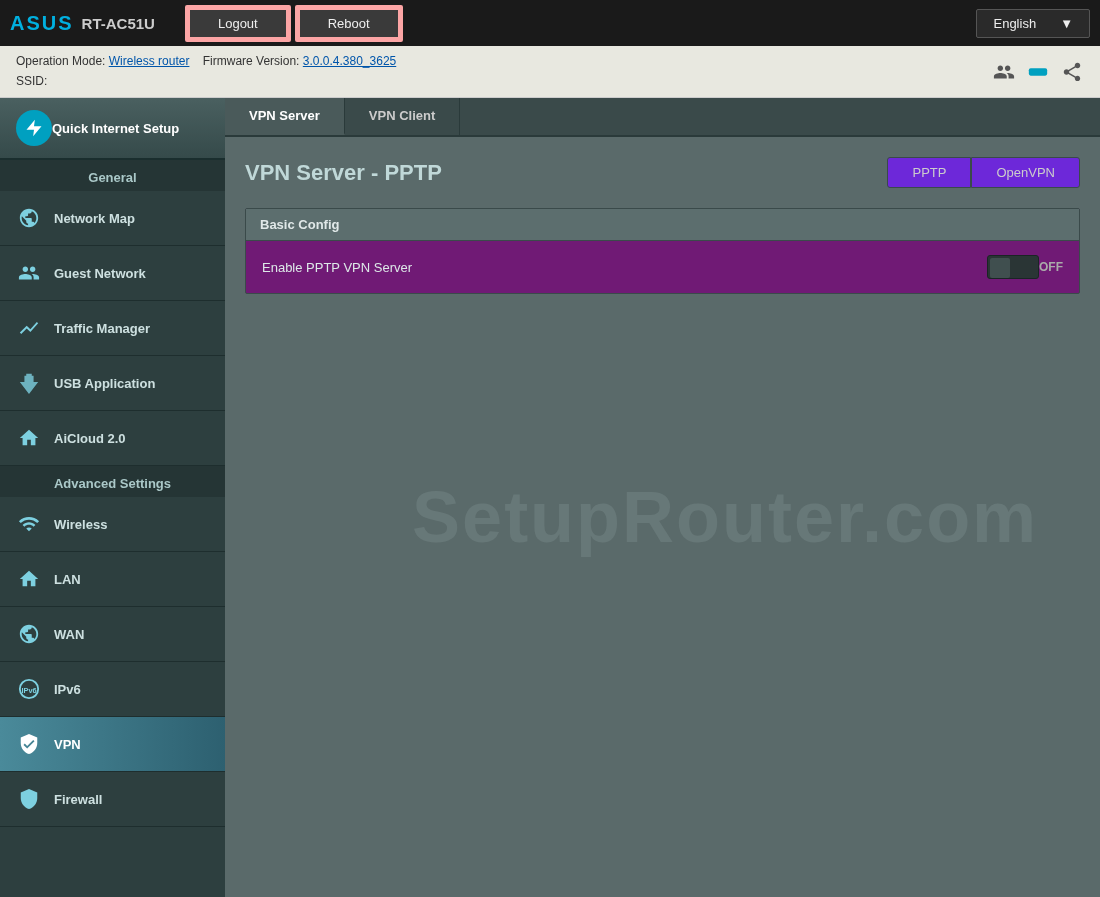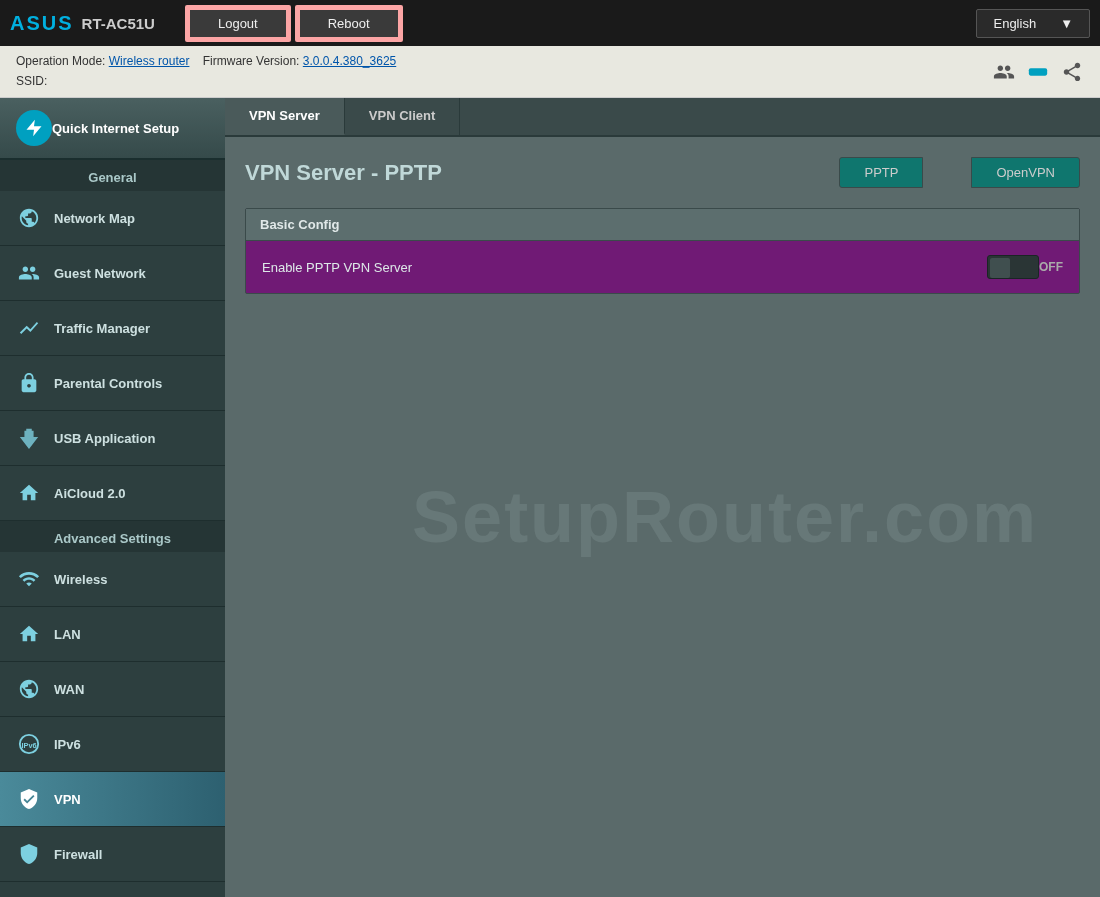--- a/index.html
+++ b/index.html
@@ -233,24 +233,23 @@
       font-weight: bold;
     }
     .vpn-type-buttons {
       display: flex;
       gap: 0;
     }
     .vpn-type-btn {
       padding: 7px 24px;
       font-size: 13px;
       cursor: pointer;
-      background: #0f766e;
+      background: #6d28d9;
       color: #ccc;
       border: 1px solid #3a4a4a;
-      margin-left: 48px;
     }
     .vpn-type-btn:first-child { border-radius: 3px 0 0 3px; }
     .vpn-type-btn:last-child { border-radius: 0 3px 3px 0; }
 
     
     .watermark {
       position: absolute;
       top: 50%;
       left: 50%;
       transform: translate(-40%, -50%);
@@ -408,28 +407,20 @@
 
     <div class="sidebar-item">
       <div class="icon">
         <svg viewBox="0 0 24 24">
             <path d="M3.5 18.49l6-6.01 4 4L22 6.92l-1.41-1.41-7.09 7.97-4-4L2 16.99z"></path>
           </svg>
       </div>
       <span>Traffic Manager</span>
     </div>
 
-    <div class="sidebar-item">
-      <div class="icon">
-        <svg viewBox="0 0 24 24">
-            <path d="M18 8h-1V6c0-2.76-2.24-5-5-5S7 3.24 7 6v2H6c-1.1 0-2 .9-2 2v10c0 1.1.9 2 2 2h12c1.1 0 2-.9 2-2V10c0-1.1-.9-2-2-2zm-6 9c-1.1 0-2-.9-2-2s.9-2 2-2 2 .9 2 2-.9 2-2 2zm3.1-9H8.9V6c0-1.71 1.39-3.1 3.1-3.1 1.71 0 3.1 1.39 3.1 3.1v2z"></path>
-          </svg>
-      </div>
-      <span>Parental Controls</span>
-    </div>
 
     <div class="sidebar-item">
       <div class="icon">
         <svg viewBox="0 0 24 24">
             <path d="M15 7.5V2H9v5.5l3 3 3-3zM7 4v7H2l10 13 10-13h-5V4H7z" opacity="0.8"></path>
           </svg>
       </div>
       <span>USB Application</span>
     </div>
 

